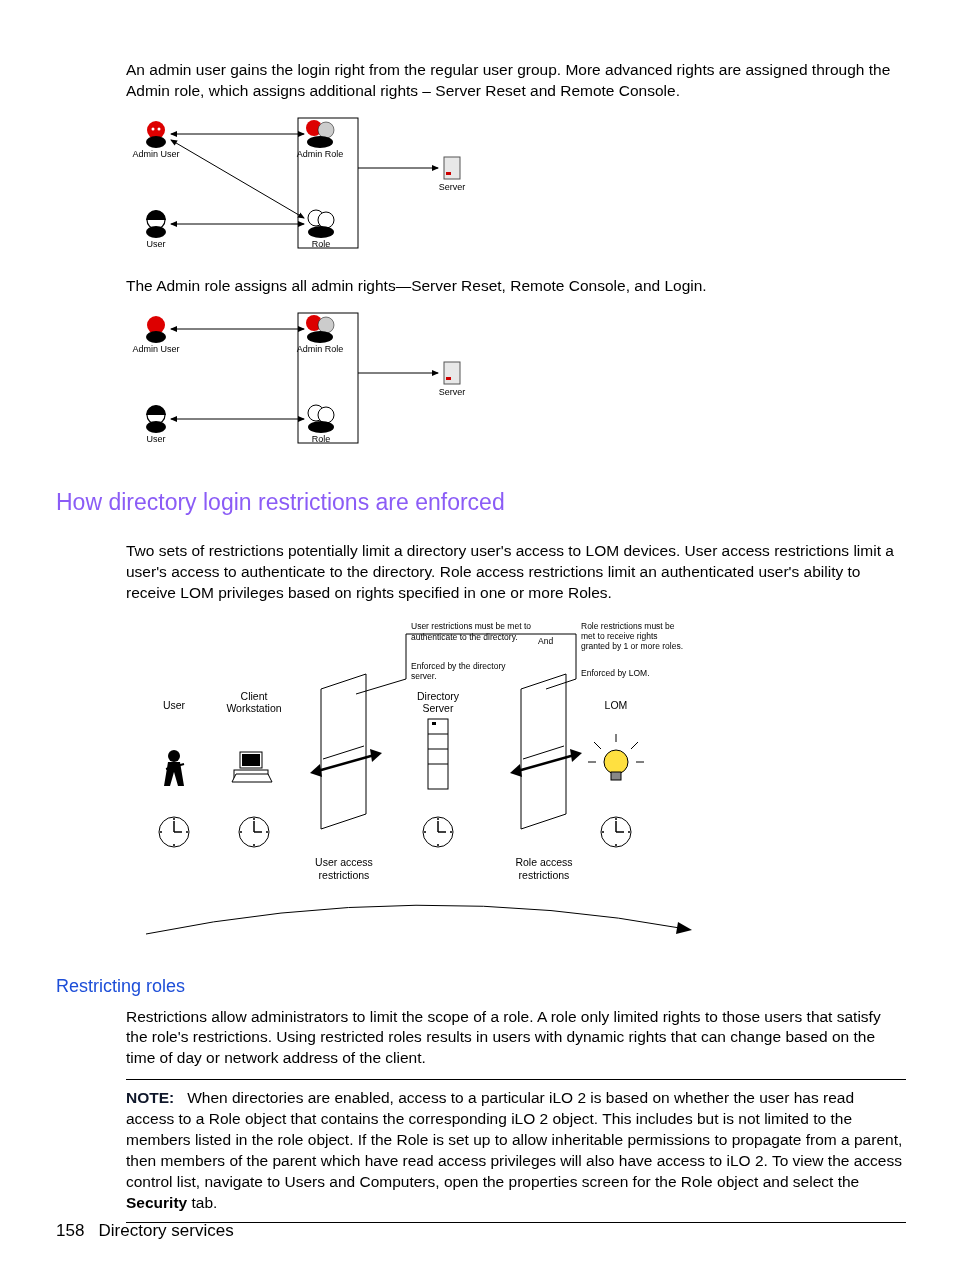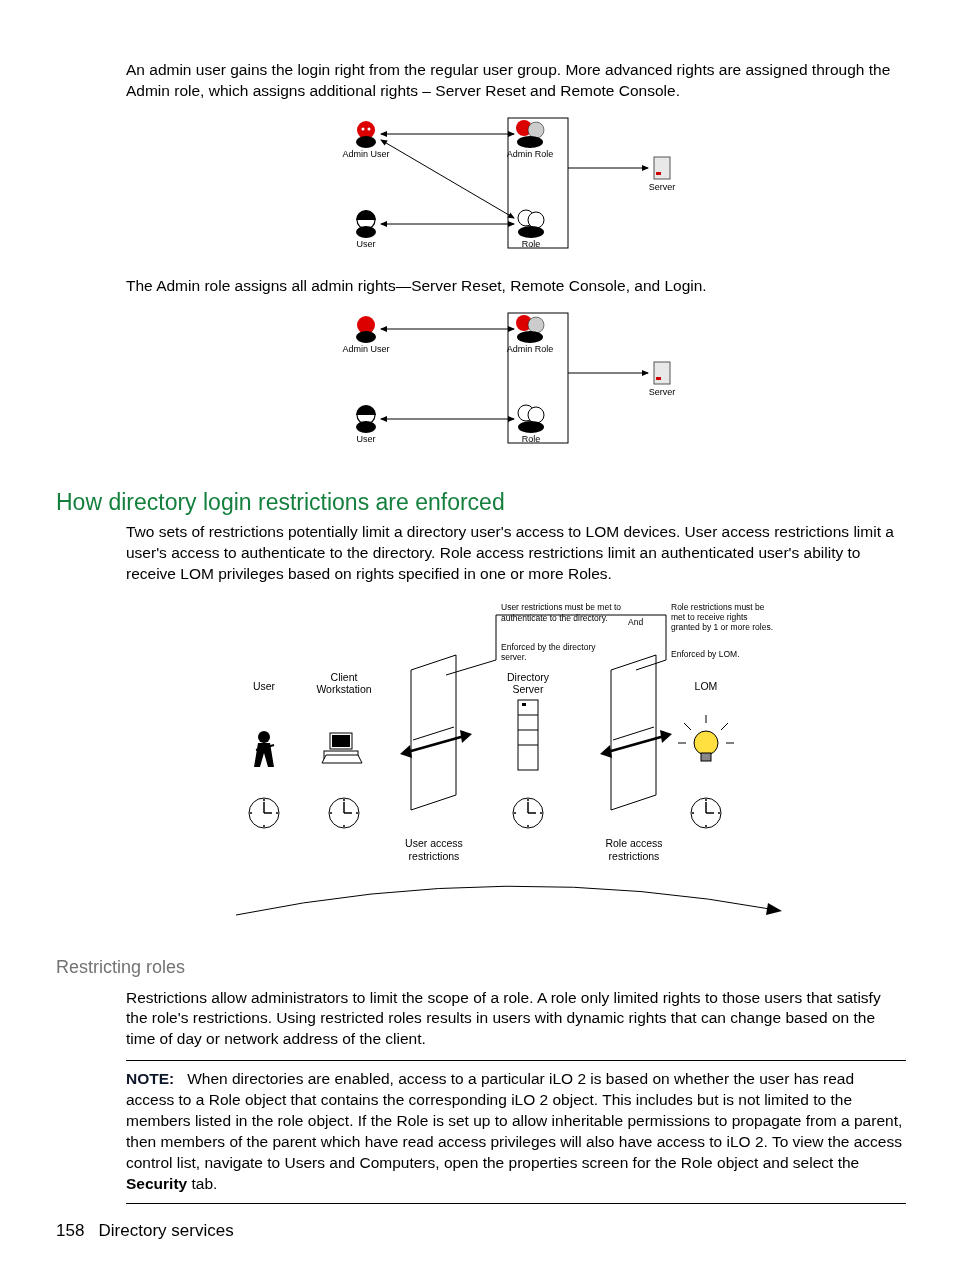--- a/index.html
+++ b/index.html
@@ -18,32 +18,31 @@
   .body-text {
     font-size: 15.5px;
     line-height: 1.35;
     margin-left: 70px;
     margin-bottom: 10px;
   }
   .diagram-area {
     margin-left: 70px;
     margin-top: 10px;
     margin-bottom: 10px;
-    text-align: center;
   }
   .h1 {
-    color: #15803d;
+    color: #8b5cf6;
     font-size: 23px;
     font-weight: 400;
     margin-top: 28px;
-    margin-bottom: 6px;
+    margin-bottom: 25px;
     margin-left: 0;
   }
   .h2 {
-    color: #737373;
+    color: #1d4ed8;
     font-size: 18px;
     font-weight: 400;
     margin-top: 28px;
     margin-bottom: 10px;
     margin-left: 0;
   }
   .note-block {
     margin-left: 70px;
     border-top: 1px solid #000;
     border-bottom: 1px solid #000;

